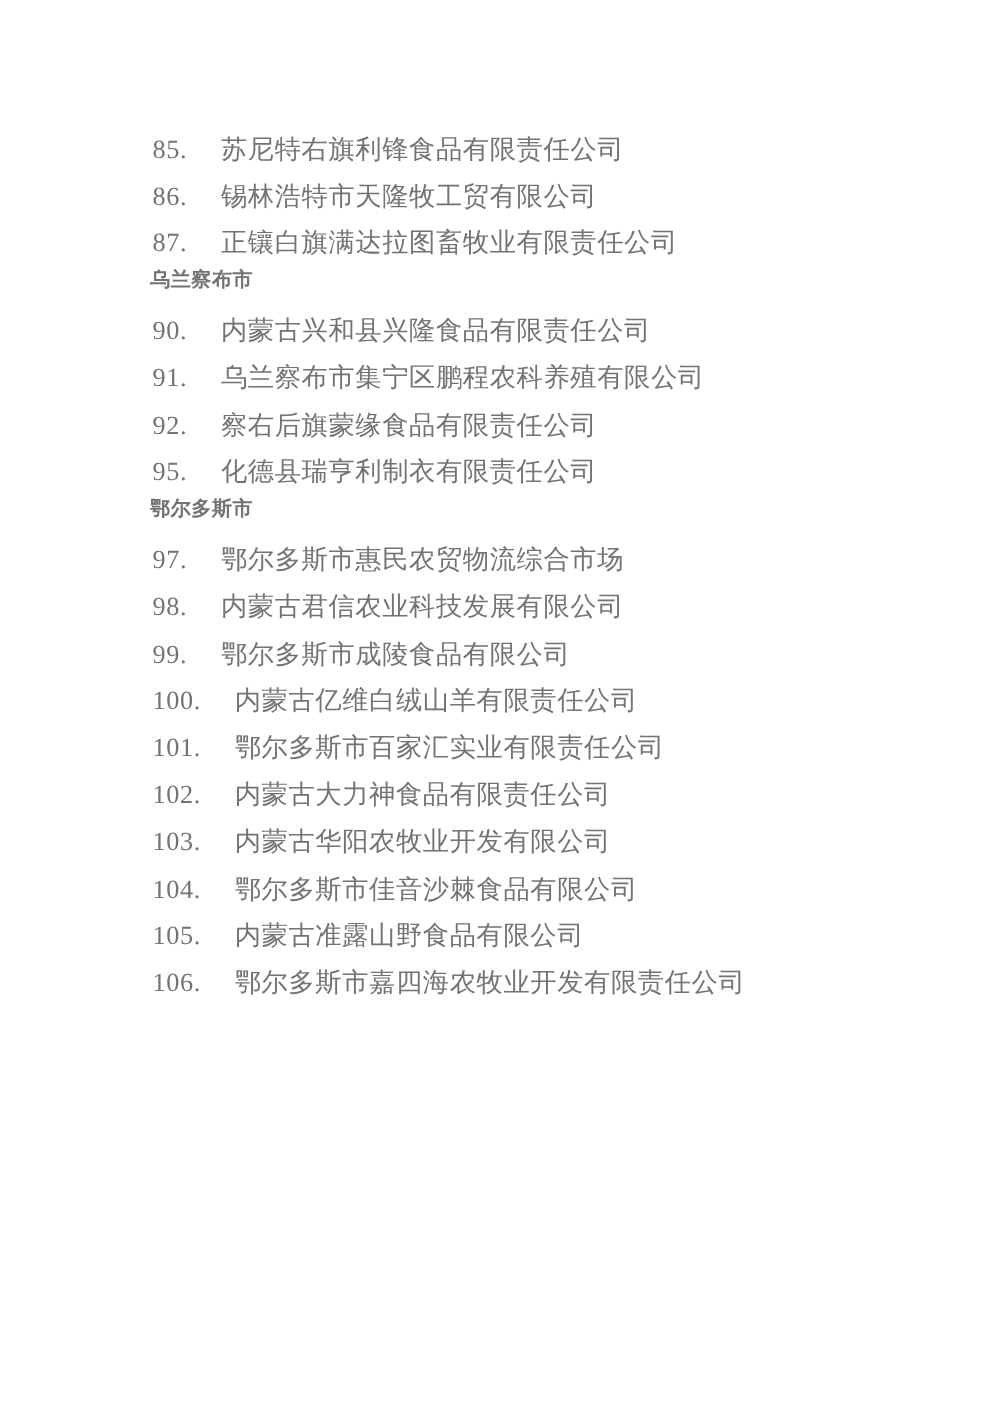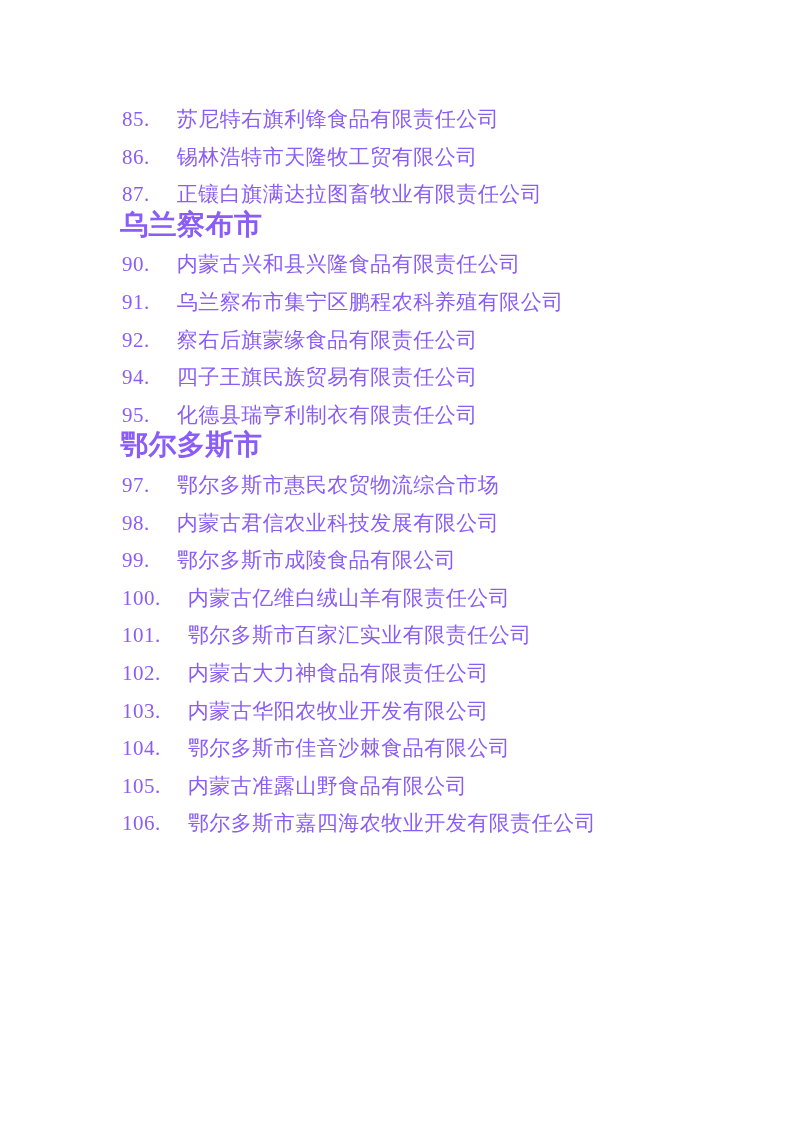--- a/index.html
+++ b/index.html
@@ -13,40 +13,40 @@
     overflow: hidden;
   }
   .page {
     position: relative;
     width: 793px;
     height: 1122px;
     background: #ffffff;
     box-sizing: border-box;
     padding: 101px 80px 0 122px;
     font-family: "Liberation Serif", "DejaVu Serif", serif;
-    color: #8b5cf6;
+    color: #737373;
   }
   .row {
     line-height: 37.6px;
     font-size: 21px;
     white-space: nowrap;
   }
   .row.item .num {
     display: inline-block;
     margin-right: 27px;
     letter-spacing: 0.5px;
     font-family: "Liberation Serif", "DejaVu Serif", serif;
   }
   .row.item .name {
     letter-spacing: 0.5px;
   }
   .row.heading {
     font-family: "Liberation Sans", "DejaVu Sans", sans-serif;
     font-weight: bold;
-    font-size: 28px;
+    font-size: 16px;
     letter-spacing: 0.5px;
     margin-top: -8px;
     margin-bottom: 3px;
     margin-left: -2px;
   }
 </style>
 </head>
 <body>
 
 <div class="page">
@@ -64,23 +64,20 @@
   <div class="row heading">乌兰察布市</div>
 
   <div class="row item">
     <span class="num">90.</span><span class="name">内蒙古兴和县兴隆食品有限责任公司</span>
   </div>
   <div class="row item">
     <span class="num">91.</span><span class="name">乌兰察布市集宁区鹏程农科养殖有限公司</span>
   </div>
   <div class="row item">
     <span class="num">92.</span><span class="name">察右后旗蒙缘食品有限责任公司</span>
-  </div>
-  <div class="row item">
-    <span class="num">94.</span><span class="name">四子王旗民族贸易有限责任公司</span>
   </div>
   <div class="row item">
     <span class="num">95.</span><span class="name">化德县瑞亨利制衣有限责任公司</span>
   </div>
 
   <div class="row heading">鄂尔多斯市</div>
 
   <div class="row item">
     <span class="num">97.</span><span class="name">鄂尔多斯市惠民农贸物流综合市场</span>
   </div>

